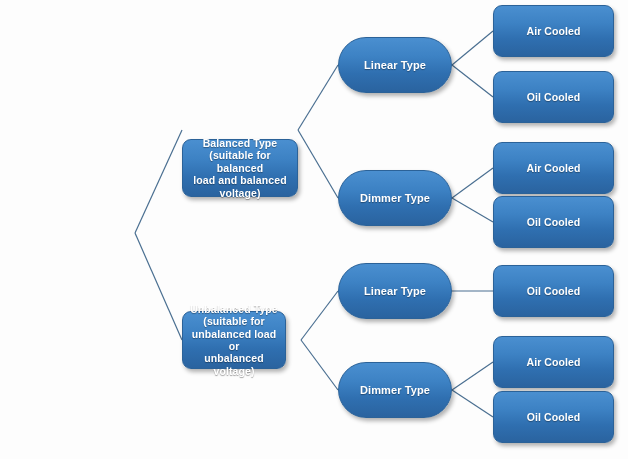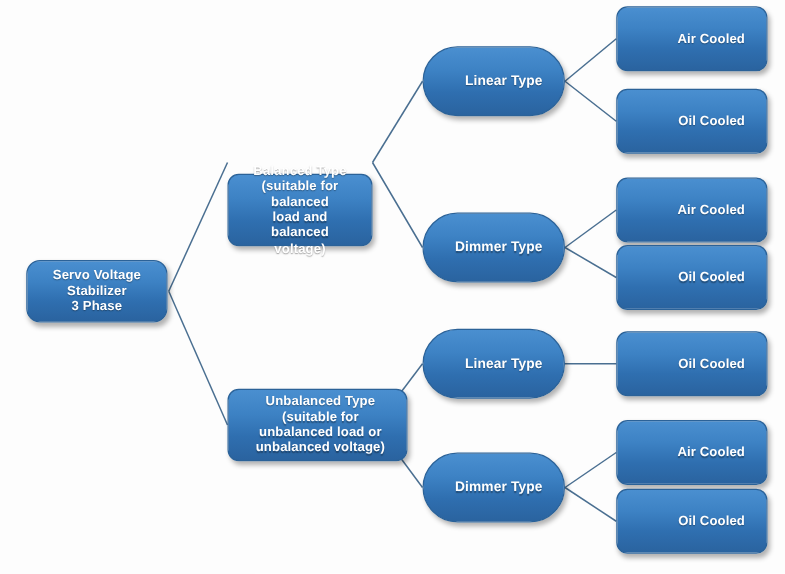--- a/index.html
+++ b/index.html
@@ -24,53 +24,53 @@
     top: 0;
     width: 628px;
     height: 459px;
     pointer-events: none;
   }
   .node {
     position: absolute;
     box-sizing: border-box;
     display: flex;
     align-items: center;
-    justify-content: flex-end;
+    justify-content: center;
     text-align: center;
     color: #ffffff;
     border-radius: 9px;
     border: 1px solid #2b6298;
     background: linear-gradient(to bottom, #4a8fd0 0%, #3d82c4 34%, #2f6fb0 66%, #2a639f 100%);
     box-shadow: 2px 3px 4px rgba(0,0,0,0.30);
     text-shadow: 0 1px 1px rgba(0,0,0,0.35);
     line-height: 1.18;
     letter-spacing: 0.1px;
     font-weight: bold;
-    padding: 2px 17px;
+    padding: 2px 2px;
   }
   .node .node-label {
     display: block;
     white-space: pre-line;
   }
   .node-root {
     left: 21px;
     top: 208px;
     width: 113px;
     height: 50px;
     font-size: 10.5px;
     border-radius: 11px;
   }
   .node-l2 {
     width: 116px;
     height: 58px;
     font-size: 10.5px;
     left: 182px;
   }
   .node-balanced { top: 101px; margin-top: 38px; }
-  .node-unbalanced { top: 311px; width: 144px; }
+  .node-unbalanced { top: 311px; width: 104px; }
 
   .node-l3 {
     left: 338px;
     width: 114px;
     height: 56px;
     font-size: 11px;
     border-radius: 28px;
   }
   .node-l3-a { top: 37px; }
   .node-l3-b { top: 170px; }
@@ -113,24 +113,20 @@
       <line x1="452" y1="198" x2="493" y2="168"></line>
       <line x1="452" y1="198" x2="493" y2="222"></line>
 
       <line x1="452" y1="291" x2="493" y2="291"></line>
 
       <line x1="452" y1="390" x2="493" y2="362"></line>
       <line x1="452" y1="390" x2="493" y2="417"></line>
     </g>
   </svg>
 
-  <div class="node node-root">
-    <span class="node-label">Servo Voltage Stabilizer
-3 Phase</span>
-  </div>
 
   <div class="node node-l2 node-balanced">
     <span class="node-label">Balanced Type
 (suitable for balanced
 load and balanced
 voltage)</span>
   </div>
 
   <div class="node node-l2 node-unbalanced">
     <span class="node-label">Unbalanced Type

